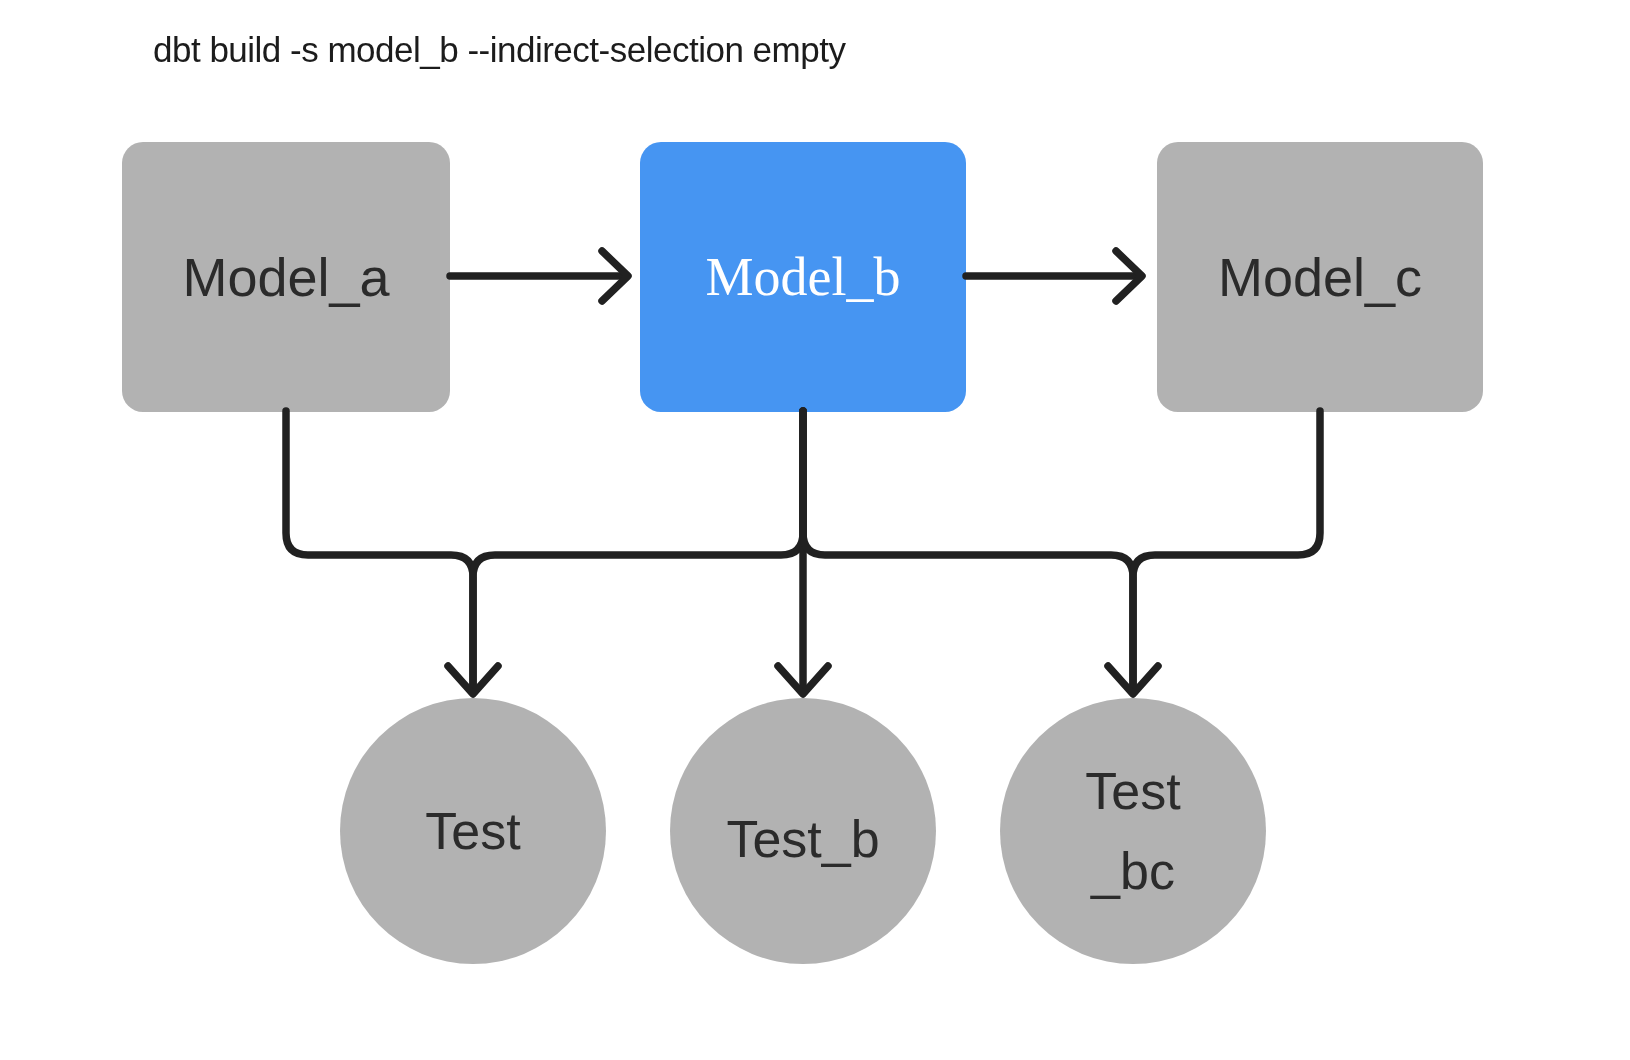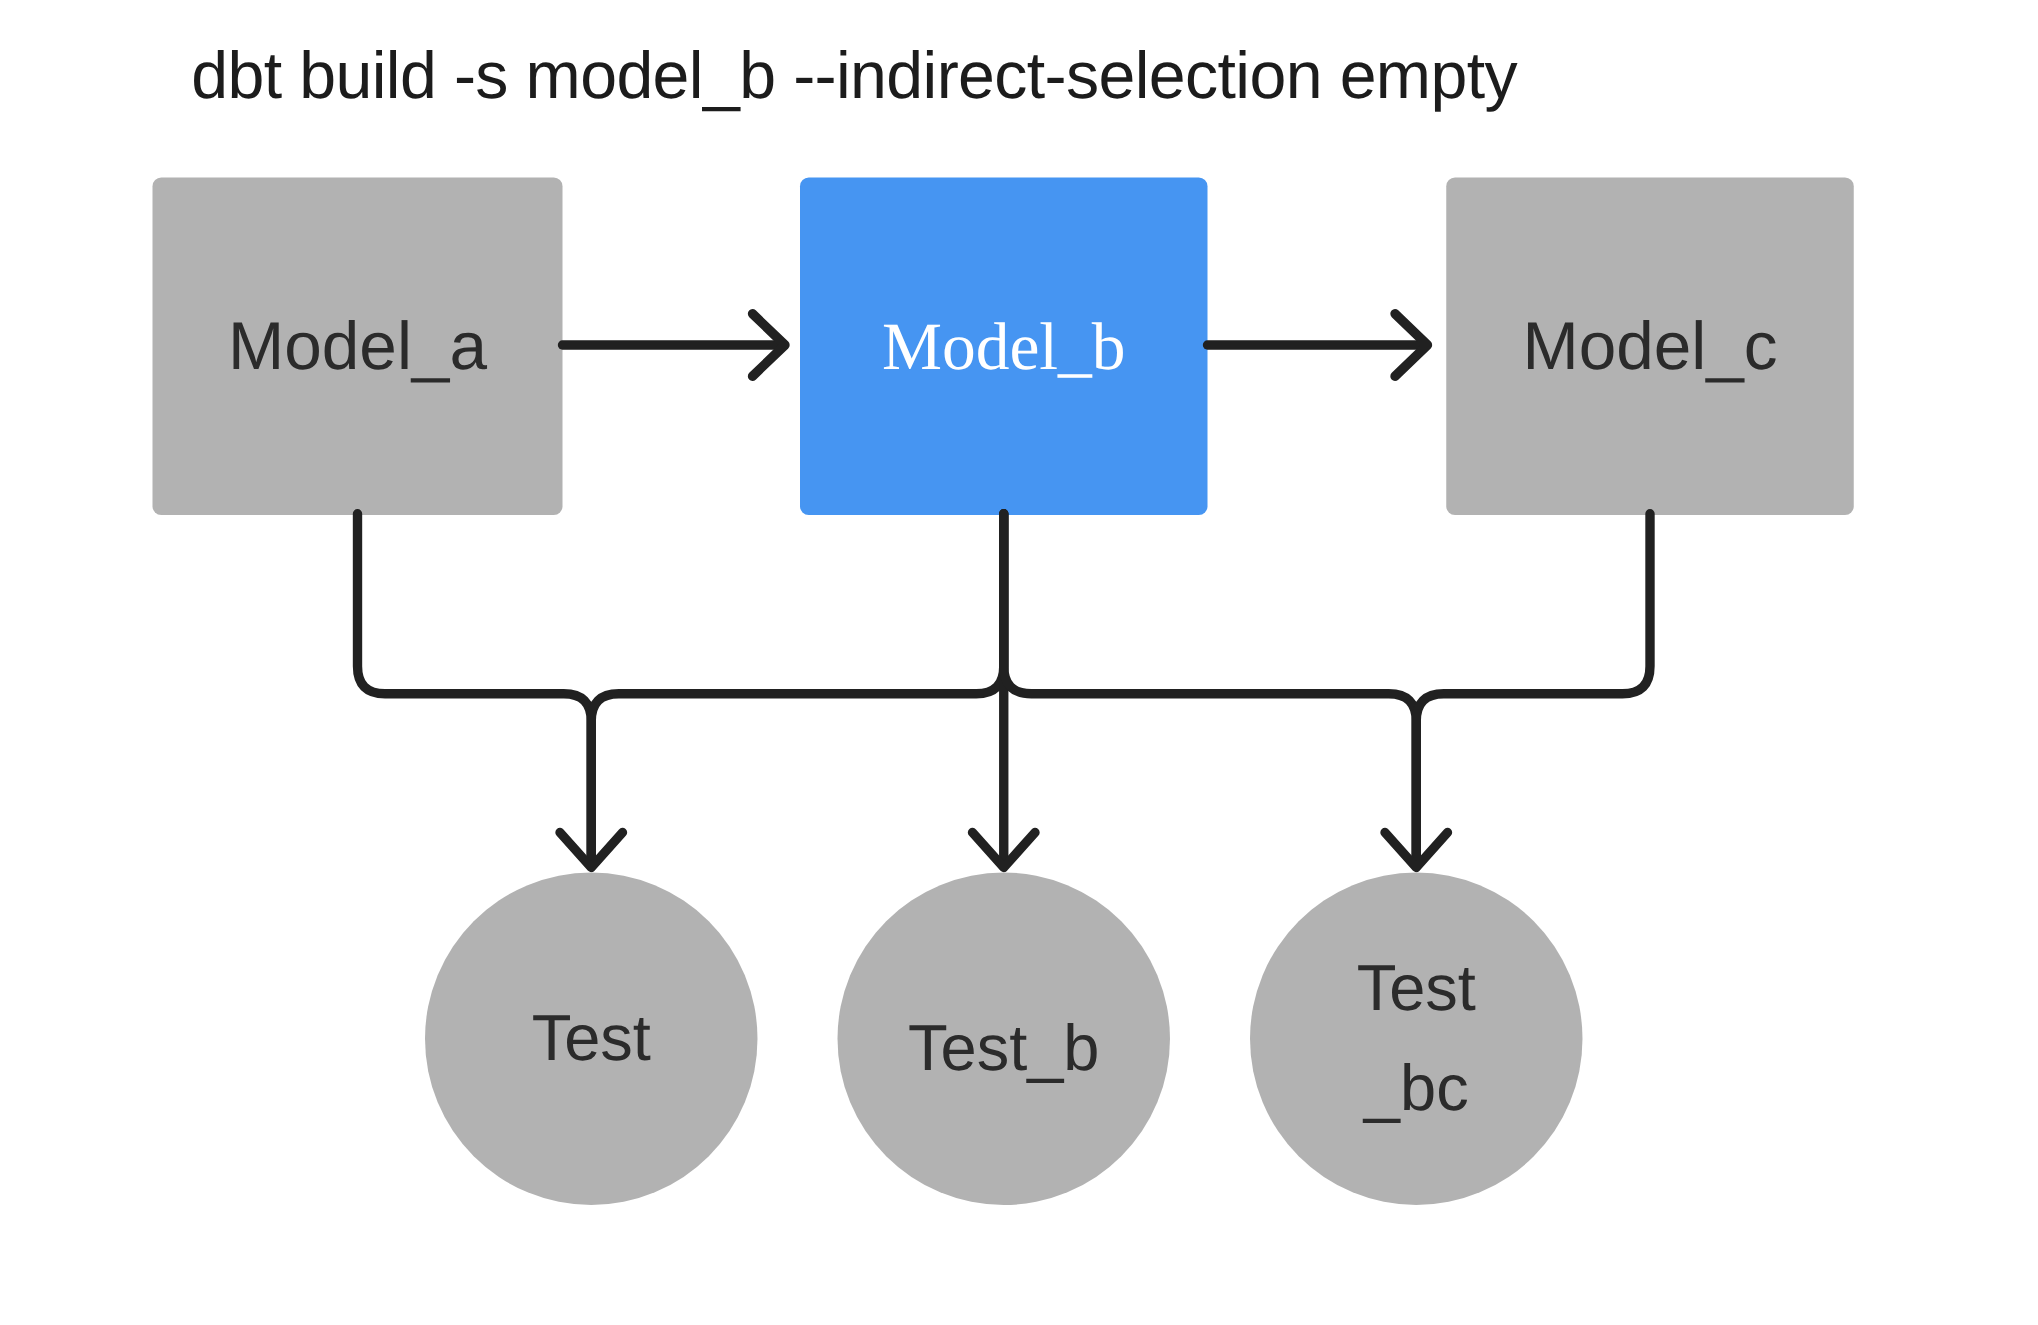--- a/index.html
+++ b/index.html
@@ -12,31 +12,31 @@
     width: 1630px;
     height: 1060px;
     background: var(--background, #ffffff);
     overflow: hidden;
     font-family: "Liberation Sans", "DejaVu Sans", sans-serif;
   }
   .title {
     position: absolute;
     left: 153px;
     top: 30px;
-    font-size: 53px;
+    font-size: 35px;
     font-weight: 500;
     letter-spacing: -0.5px;
     color: var(--title-color, #1c1c1c);
     white-space: nowrap;
   }
   .model-box {
     position: absolute;
     top: 142px;
     height: 270px;
-    border-radius: 7px;
+    border-radius: 21px;
     background: var(--node-gray, #b2b2b2);
     display: flex;
     align-items: center;
     justify-content: center;
     font-size: 54px;
     font-weight: 500;
     color: var(--label-dark, #2b2b2b);
   }
   .model-box.selected {
     background: var(--accent-blue, #4695f2);

